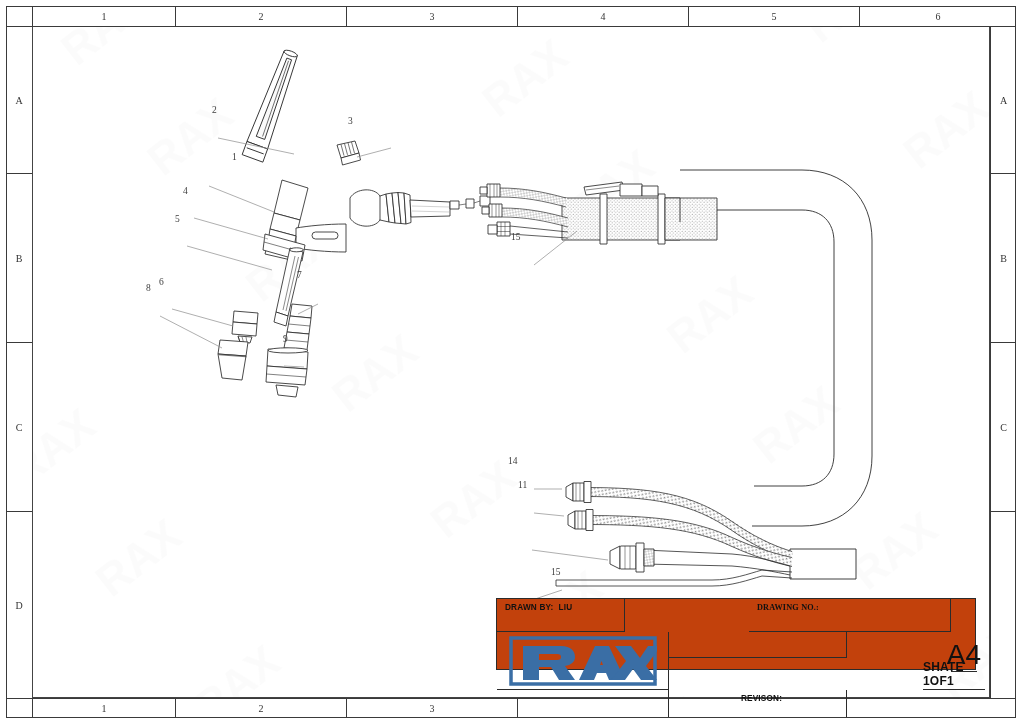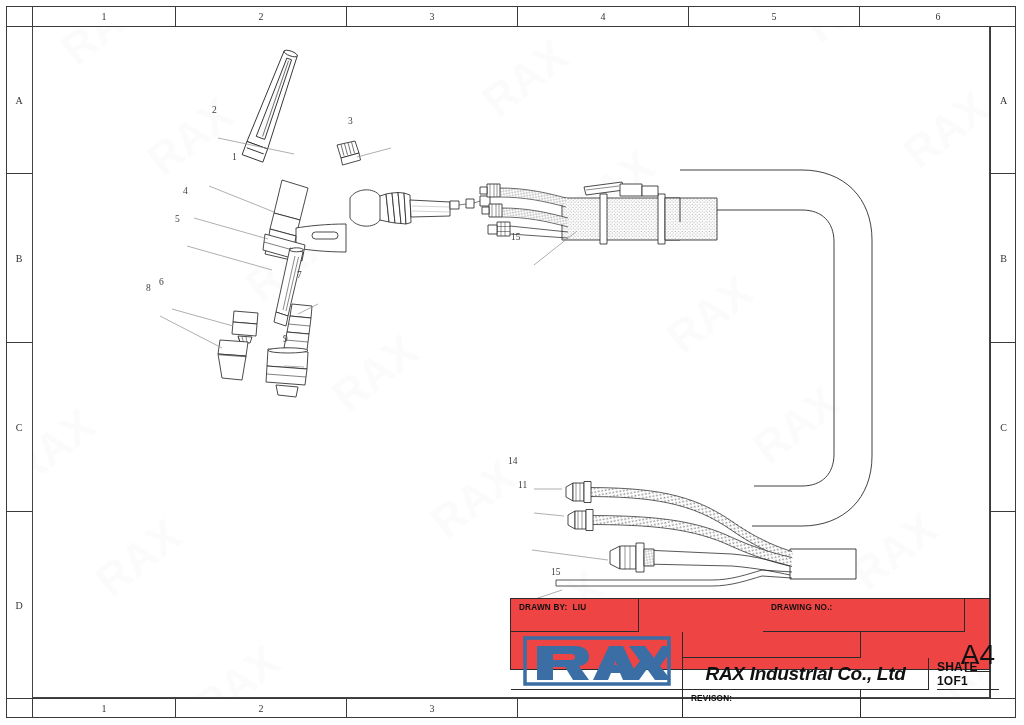--- a/index.html
+++ b/index.html
@@ -21,27 +21,27 @@
 
   
   .draw-area{position:absolute;left:32px;top:26px;width:958px;height:672px;overflow:hidden;}
   .draw-svg{position:absolute;left:0;top:0;}
 
   
   .watermark{position:absolute;left:32px;top:26px;width:958px;height:672px;
              overflow:hidden;pointer-events:none;}
 
   
-  .tblock{position:absolute;left:510px;top:598px;width:480px;height:72px;
-          border:1.4px solid #2b2b2b;box-sizing:border-box;background:#ef4444;}
+  .tblock{position:absolute;left:496px;top:598px;width:480px;height:72px;
+          border:1.4px solid #2b2b2b;box-sizing:border-box;background:#c2410c;}
   .tcell{position:absolute;box-sizing:border-box;border-right:1.2px solid #2b2b2b;
          border-bottom:1.2px solid #2b2b2b;
          font-size:8.2px;font-weight:bold;letter-spacing:.2px;
          padding:4px 0 0 8px;color:#111;}
-  .tcell.nob{border-bottom:none;}
+  .tcell.nob{border-bottom:none;text-align:center;}
   .tcell.nor{border-right:none;}
   .big{font-size:28px;font-weight:normal;display:flex;
        align-items:center;justify-content:center;padding:0;
        font-family:Liberation Sans, sans-serif;margin-top:40px;}
   .company{display:flex;align-items:center;justify-content:center;padding:0;
            font-size:19px;font-style:italic;font-weight:bold;letter-spacing:-.3px;}
   .sheetcell{display:flex;align-items:center;justify-content:center;padding:0;
              font-size:12px;font-weight:bold;margin-left:8px;}
   .logocell{display:flex;align-items:center;justify-content:center;padding:0;}
   .logo-svg{display:block;}
@@ -366,21 +366,21 @@
   <div class="callout" style="left:518px;top:480px;">11</div>
   <div class="callout" style="left:508px;top:456px;">14</div>
   <div class="callout" style="left:518px;top:567px;margin-left:33px;">15</div>
 
   <div class="tblock">
 
     <div class="tcell" style="left:0;top:0;width:128px;height:33px;">
       <span>DRAWN BY:</span>
       &nbsp;<span>LIU</span>
     </div>
-    <div class="tcell" style="left:252px;top:0;width:202px;height:33px;">
+    <div class="tcell" style="left:252px;top:0;width:202px;height:33px;font-family:Liberation Serif, serif;">
       <span>DRAWING NO.:</span>
     </div>
     <div class="tcell big nor" style="left:454px;top:0;width:26px;height:33px;">A4</div>
 
     <div class="tcell logocell" style="left:0;top:33px;width:172px;height:58px;">
       <svg class="logo-svg" width="148" height="50" viewBox="0 0 148 50">
         <rect x="2" y="2" width="144" height="46" fill="none" stroke="#3a6ea5" stroke-width="3.5"></rect>
         <g fill="#3a6ea5">
 
           <path d="M14,10 L52,10 C62,10 66,15 66,21 C66,26 62,29 56,30 L66,44 L50,44 L42,31 L30,31 L30,44 L14,44 Z
@@ -389,21 +389,20 @@
           <path d="M70,44 L86,10 L100,10 L116,44 L100,44 L97,37 L88,37 L85,44 Z
                    M91,29 L94,29 L92.5,25 Z"></path>
 
           <path d="M106,10 L122,10 L131,22 L139,10 L152,10 L137,30 L148,44 L132,44 L124,33 L116,44 L102,44 L117,25 Z"></path>
         </g>
       </svg>
     </div>
 
     <div class="tcell" style="left:172px;top:33px;width:178px;height:26px;"></div>
 
-    <div class="tcell company" style="left:172px;top:59px;width:246px;height:32px;">RAX Industrial Co., Ltd</div>
     <div class="tcell sheetcell nor" style="left:418px;top:59px;width:62px;height:32px;">SHATE 1OF1</div>
 
     <div class="tcell nob" style="left:0;top:91px;width:172px;height:27px;"></div>
     <div class="tcell nob" style="left:172px;top:91px;width:178px;height:27px;">
       <span>REVISON:</span>
     </div>
   </div>
 
 </div>
 

